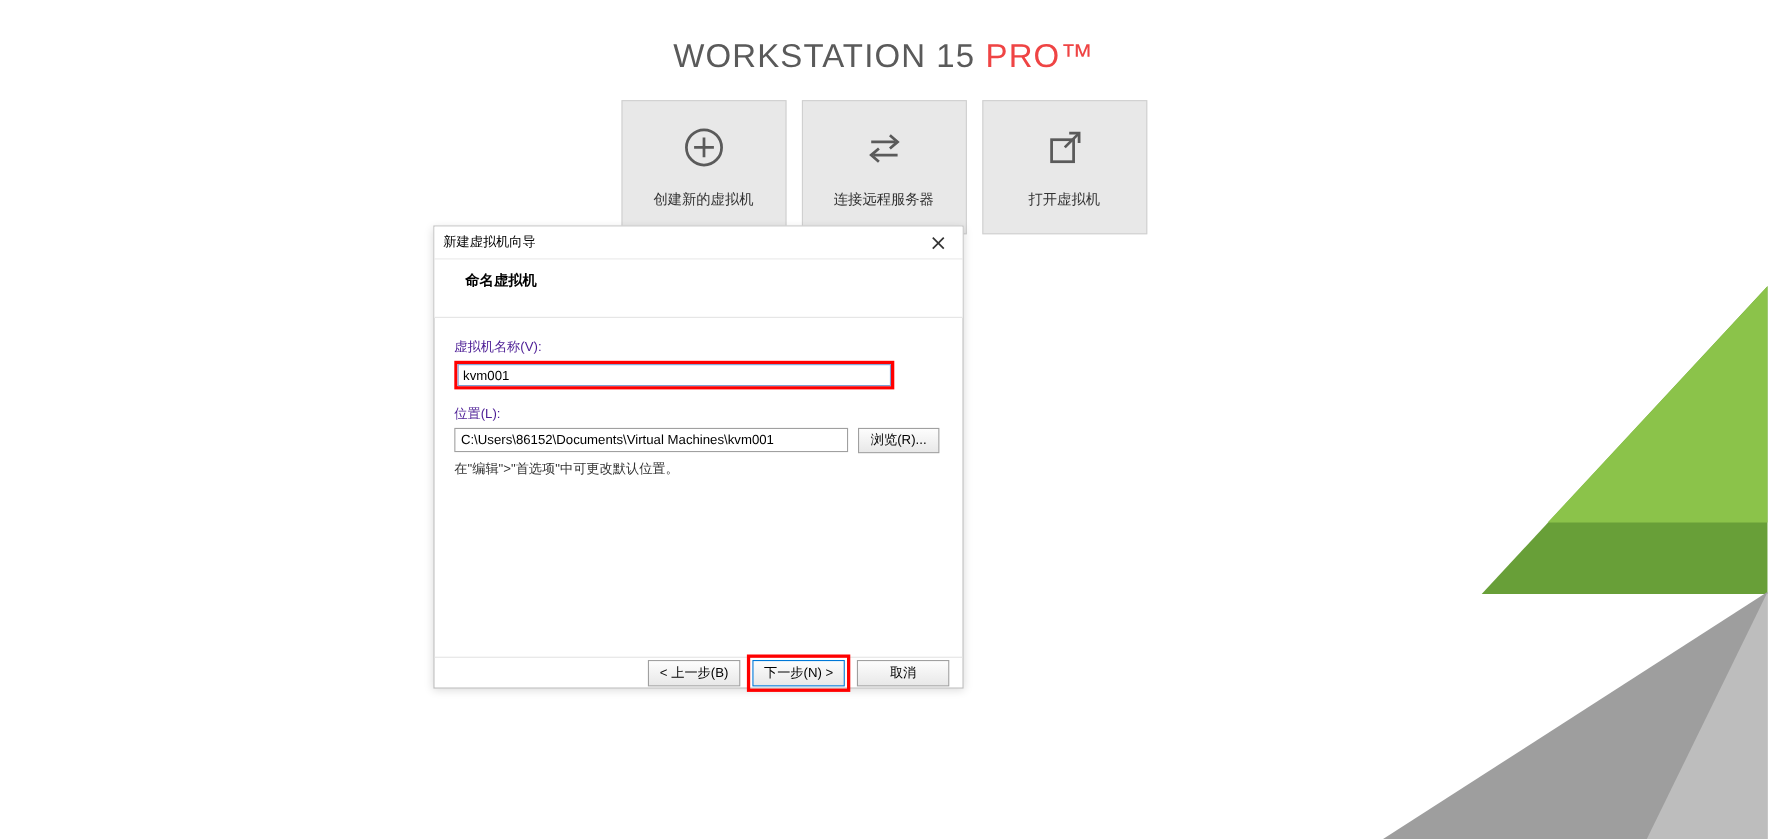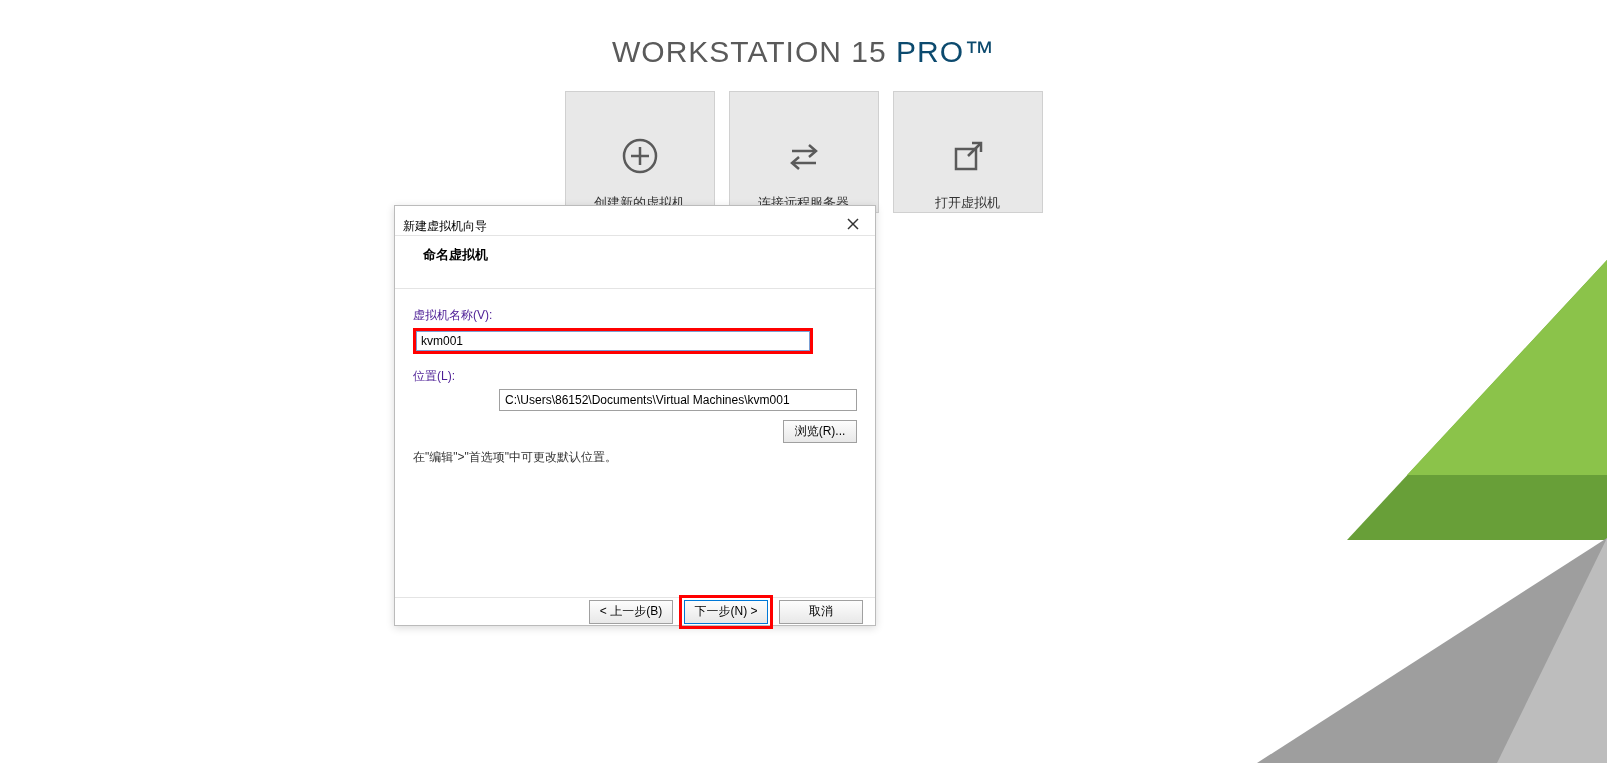--- a/index.html
+++ b/index.html
@@ -17,37 +17,37 @@
     }
     .main-title {
       text-align: center;
       margin-top: 35px;
       font-size: 30px;
       font-weight: 400;
       letter-spacing: 1px;
       color: #5a5a5a;
     }
     .main-title .pro {
-      color: #0c4a6e;
+      color: #ef4444;
     }
     .tiles {
       display: flex;
       justify-content: center;
       gap: 14px;
       margin-top: 22px;
     }
     .tile {
       width: 150px;
       height: 122px;
       background: #e8e8e8;
       border: 1px solid #d0d0d0;
       display: flex;
       flex-direction: column;
       align-items: center;
-      justify-content: flex-end;
+      justify-content: center;
       cursor: pointer;
     }
     .tile-icon {
       width: 40px;
       height: 40px;
       margin-bottom: 18px;
       color: #5a5a5a;
     }
     .tile-label {
       font-size: 13px;
@@ -61,21 +61,21 @@
       top: 205px;
       width: 482px;
       height: 421px;
       background: #ffffff;
       border: 1px solid #bbbbbb;
       box-shadow: 0 2px 8px rgba(0,0,0,0.15);
     }
     .dialog-titlebar {
       height: 30px;
       display: flex;
-      align-items: flex-end;
+      align-items: center;
       justify-content: space-between;
       padding: 0 8px;
       border-bottom: 1px solid #e4e4e4;
       font-size: 12px;
       background: #fff;
     }
     .dialog-titlebar .close {
       width: 28px;
       height: 22px;
       display: flex;
@@ -122,23 +122,22 @@
       height: 20px;
       padding: 1px 4px;
       font-size: 12px;
       border: 1px solid #7a9fd4;
       outline: none;
       font-family: inherit;
     }
     .location-row {
       display: flex;
       gap: 9px;
-      align-items: flex-end;
+      align-items: flex-start;
       margin-bottom: 6px;
-      flex-direction: column;
     }
     .location-input {
       width: 358px;
       height: 22px;
       padding: 2px 5px;
       font-size: 12px;
       border: 1px solid #a0a0a0;
       font-family: inherit;
     }
     .browse-btn {

